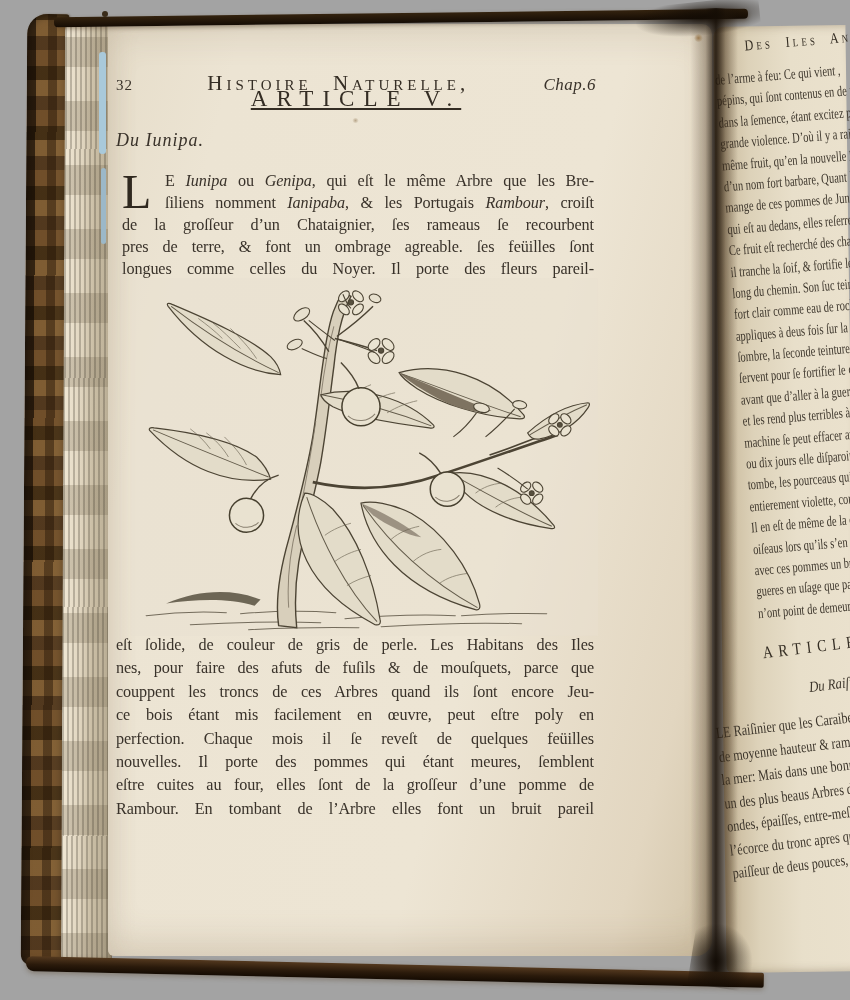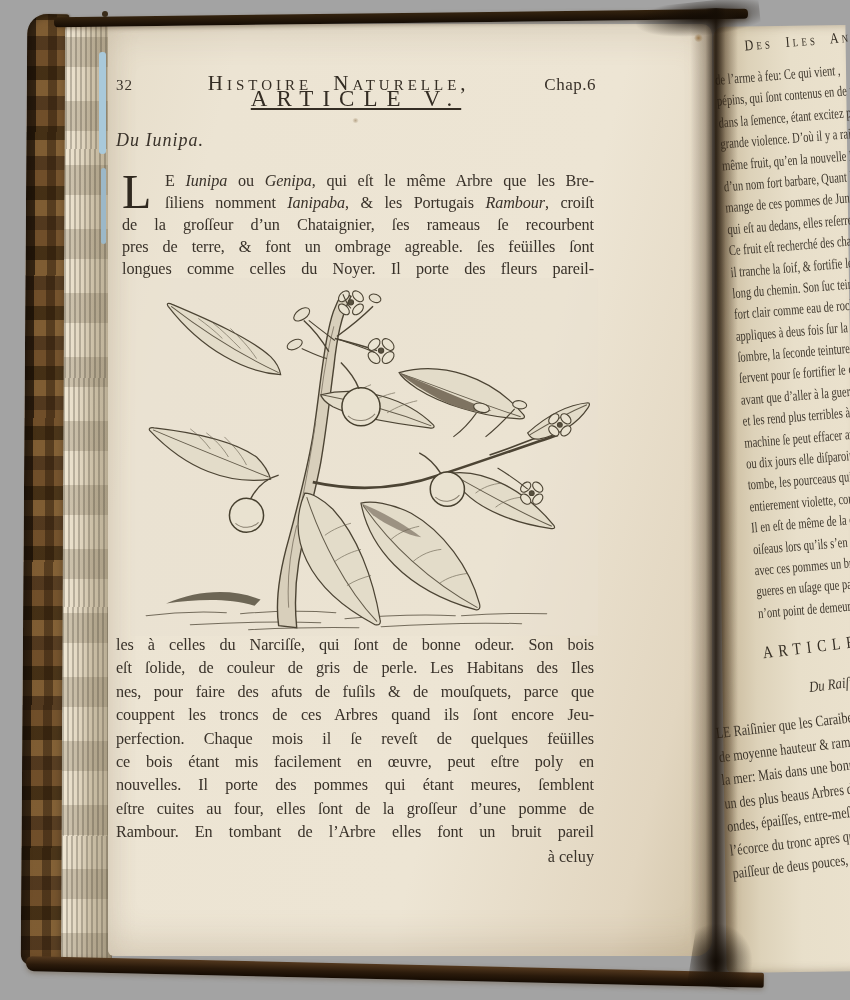--- a/index.html
+++ b/index.html
@@ -53,21 +53,21 @@
   .spot{position:absolute;border-radius:50%;z-index:7;}
   .spot-a{left:694px;top:34px;width:9px;height:8px;background:radial-gradient(circle,#9a7a50 0%,rgba(154,122,80,0) 75%);}
   .spot-b{left:102px;top:11px;width:6px;height:6px;background:#3a2c1a;}
   .spot-c{left:352px;top:118px;width:7px;height:5px;background:radial-gradient(circle,rgba(150,125,90,.6),rgba(150,125,90,0) 75%);}
 
   
   .lp-content{position:absolute;inset:0;z-index:4;color:#39322a;}
   .header-row{position:absolute;top:44px;left:116px;width:480px;display:flex;align-items:baseline;}
   .page-num{font-size:15px;letter-spacing:1px;}
   .running-title{flex:1;text-align:center;font-variant:small-caps;font-size:21px;letter-spacing:4px;word-spacing:12px;color:#342d24;margin-top:27px;}
-  .chapter{font-size:17px;letter-spacing:.5px;}
+  .chapter{font-size:17px;letter-spacing:.5px;font-style:italic;}
   .article-heading{position:absolute;top:86px;left:116px;width:480px;text-align:center;font-size:23px;letter-spacing:9px;color:#342d24;text-decoration:underline;}
   .article-subtitle{position:absolute;top:130px;left:116px;width:480px;font-style:italic;font-size:18px;letter-spacing:1px;}
 
   .para{position:absolute;left:122px;width:472px;font-size:16.2px;letter-spacing:-.1px;}
   .p1{top:170px;}
   .p2{top:634px;left:116px;width:478px;}
   .para .tline{height:22px;line-height:22px;overflow:hidden;text-align:justify;text-align-last:justify;}
   .p2 .tline{height:23.4px;line-height:23.4px;}
   .dropcap{float:left;width:36px;height:42px;font-size:48px;line-height:40px;margin:2px 7px 0 0;color:#2f281f;}
   .catchword{position:absolute;top:848px;left:116px;width:478px;text-align:right;font-size:16.2px;}
@@ -216,32 +216,30 @@
             <ellipse cx="408" cy="222" rx="6" ry="4" transform="rotate(-45 408 222)"></ellipse>
             <circle cx="402" cy="216" r="2.4" fill="#57503f"></circle>
           </g>
         </g>
         <path d="M222,32 C218,28 216,23 214,18 M246,76 C232,70 218,66 208,62 M398,212 C388,204 378,197 368,191" stroke="#4c4434" stroke-width="1.1" fill="none"></path>
       </svg>
     </div>
 
     <div class="para p2">
       <div>
-          <div class="tline"><span>les à celles du Narciſſe, qui ſont de bonne odeur.  Son bois</span></div>
           <div class="tline"><span>eſt ſolide, de couleur de gris de perle.  Les Habitans des Iles</span></div>
           <div class="tline"><span>nes, pour faire des afuts de fuſils &amp; de mouſquets, parce que</span></div>
           <div class="tline"><span>couppent les troncs de ces Arbres quand ils ſont encore Jeu-</span></div>
+          <div class="tline"><span>ce bois étant mis facilement en œuvre, peut eſtre poly en</span></div>
           <div class="tline"><span>perfection.  Chaque mois il ſe reveſt de quelques feüilles</span></div>
-          <div class="tline"><span>ce bois étant mis facilement en œuvre, peut eſtre poly en</span></div>
           <div class="tline"><span>nouvelles.  Il porte des pommes qui étant meures, ſemblent</span></div>
           <div class="tline"><span>eſtre cuites au four, elles ſont de la groſſeur d’une pomme de</span></div>
           <div class="tline"><span>Rambour.  En tombant de l’Arbre elles font un bruit pareil</span></div>
         </div>
     </div>
-    <div class="catchword">à celuy</div>
   </div>
 
   <div class="rp-block rp1">
     <div class="rp-header">Des Iles Antille</div>
     <div class="rp-lines">
         <div class="tline"><span>de l’arme à feu: Ce qui vient ,</span></div>
         <div class="tline"><span>pépins, qui ſont contenus en de pe</span></div>
         <div class="tline"><span>dans la ſemence, étant excitez par la ch</span></div>
         <div class="tline"><span>grande violence. D’où il y a raiſon de</span></div>
         <div class="tline"><span>même fruit, qu’en la nouvelle Eſpag</span></div>

